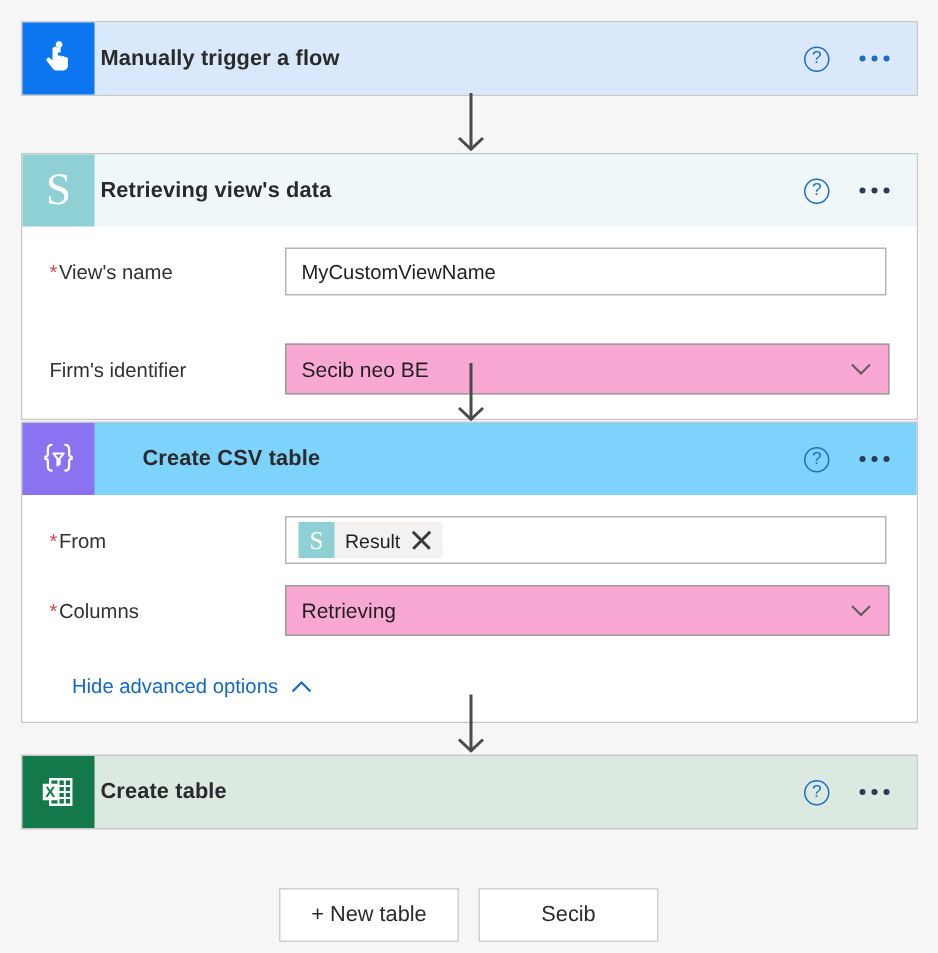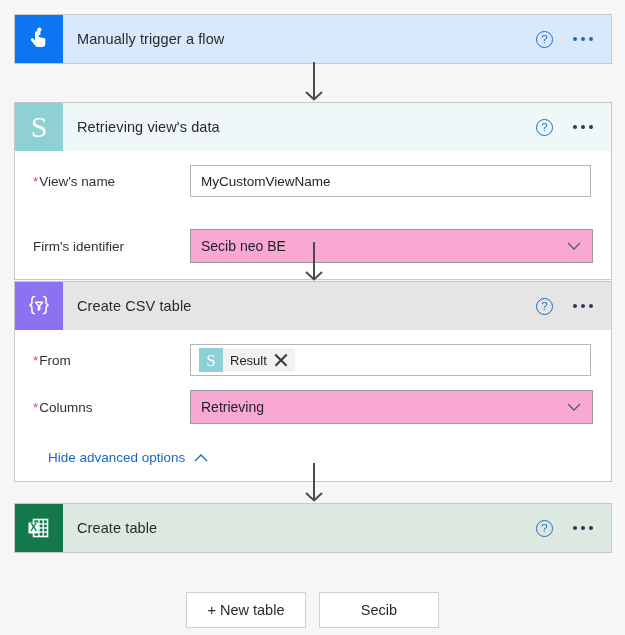--- a/index.html
+++ b/index.html
@@ -43,25 +43,26 @@
     width: 48px;
     height: 48px;
     flex: 0 0 48px;
     display: flex;
     align-items: center;
     justify-content: center;
     position: relative;
   }
   .card-title {
     flex: 1 1 auto;
-    padding-left: 14px;
+    padding-left: 4px;
     font-size: 14.5px;
     color: #2a2a2a;
     letter-spacing: .1px;
     white-space: nowrap;
+    font-weight: bold;
   }
   .header-actions {
     display: flex;
     align-items: center;
     gap: 20px;
     padding-right: 18px;
     flex: 0 0 auto;
   }
 
   
@@ -89,21 +90,21 @@
     width: 4px; height: 4px;
     border-radius: 50%;
     background: #2b3a55;
     display: block;
   }
   .ellipsis-icon.blue i { background: #1b6ec2; }
 
   
   .hdr-trigger   { background: #d9e8fb; }
   .hdr-secib     { background: #eff7f8; }
-  .hdr-csv       { background: #e5e5e5; }
+  .hdr-csv       { background: #7dd3fc; gap: 28px; }
   .hdr-excel     { background: #dbe9e1; }
 
   .ico-trigger { background: #0b76ef; }
   .ico-secib   { background: #8ed0d3; }
   .ico-csv     { background: #8a72f0; }
   .ico-excel   { background: #13794a; }
 
   .ico-letter {
     color: #ffffff;
     font-family: "Liberation Serif", serif;

